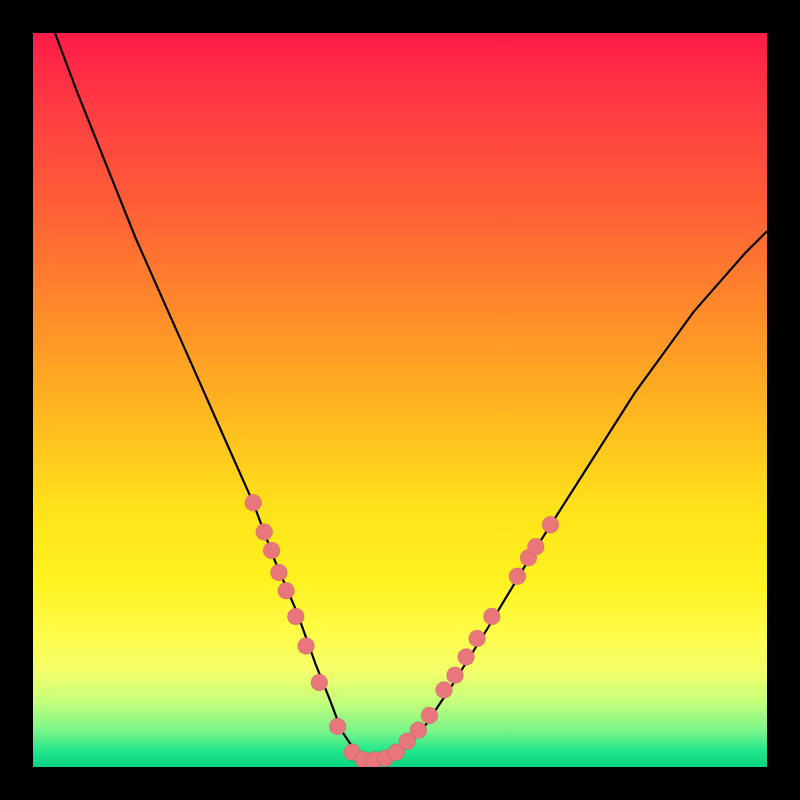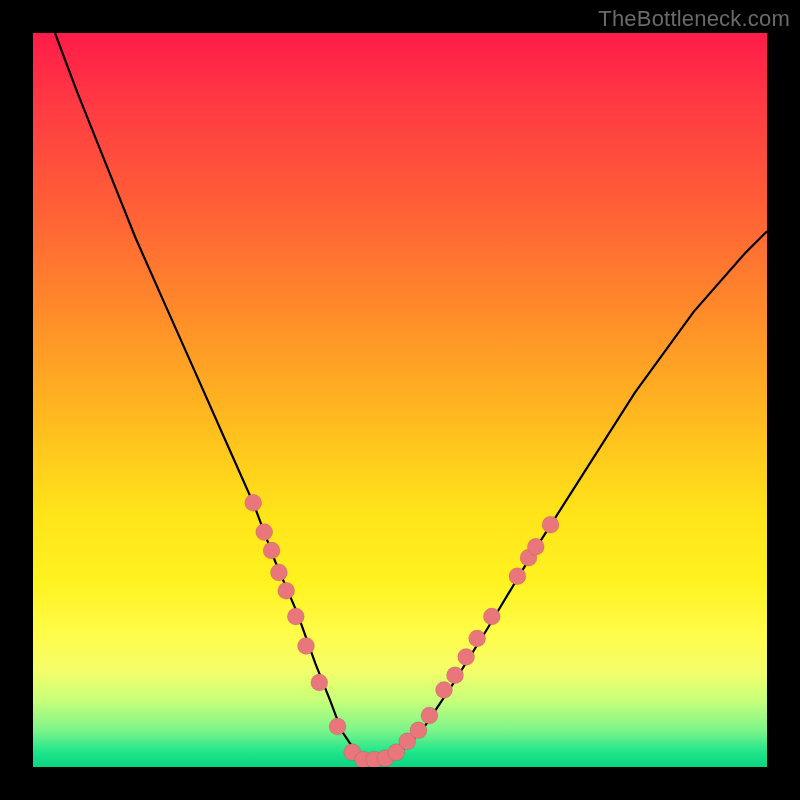--- a/index.html
+++ b/index.html
@@ -58,21 +58,20 @@
   .curve-path {
     fill: none;
     stroke: #000;
     stroke-width: 2.2;
   }
 </style>
 </head>
 <body>
 
 <div class="frame">
-  <div class="watermark">TheBottleneck.com</div>
 
   <div class="plot-area">
     <svg class="curve" viewBox="0 0 734 734" preserveAspectRatio="none">
       <path id="curve-path" class="curve-path" d="M22.0 0.0 L44.0 58.7 L73.4 132.1 L102.8 205.5 L132.1 271.6 L161.5 337.6 L190.8 403.7 L220.2 469.8 L242.2 528.5 L264.2 579.9 L282.6 631.2 L297.3 667.9 L308.3 697.3 L323.0 719.3 L337.6 726.7 L352.3 726.7 L367.0 719.3 L389.0 697.3 L418.4 653.3 L455.1 594.5 L499.1 521.1 L550.5 440.4 L601.9 359.7 L660.6 278.9 L712.0 220.2 L734.0 198.2"></path>
       <g id="dots-group">
           <circle cx="220.2" cy="469.8" r="8.5" class="dot"></circle>
           <circle cx="231.2" cy="499.1" r="8.5" class="dot"></circle>
           <circle cx="238.6" cy="517.5" r="8.5" class="dot"></circle>
           <circle cx="245.9" cy="539.5" r="8.5" class="dot"></circle>
           <circle cx="253.2" cy="557.8" r="8.5" class="dot"></circle>

